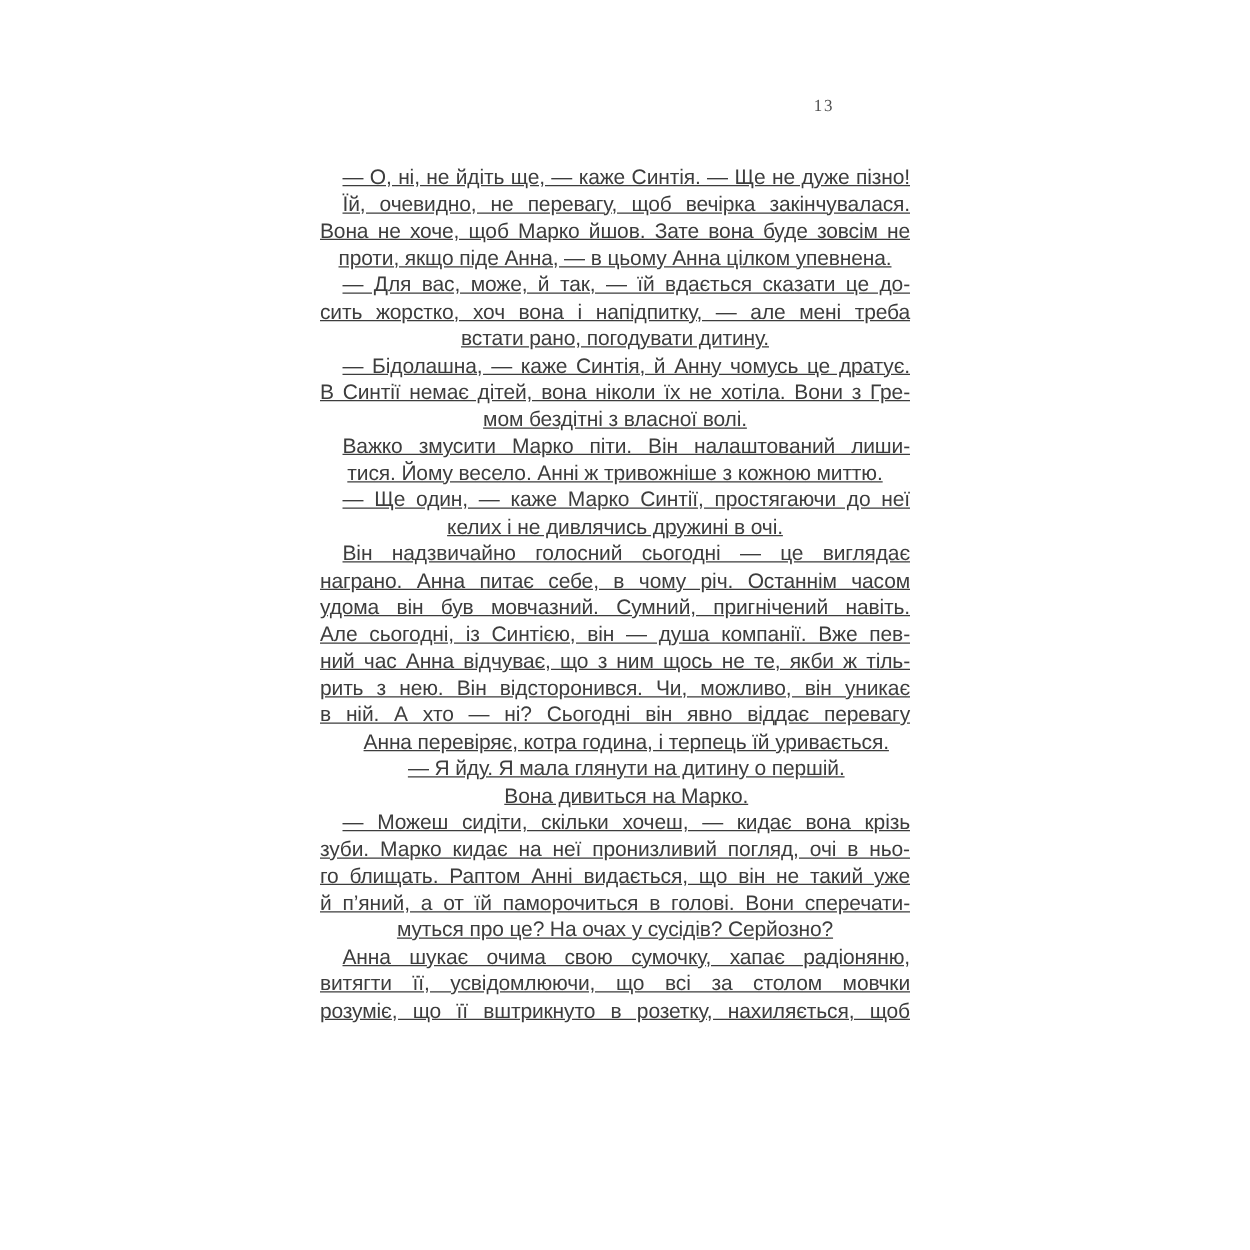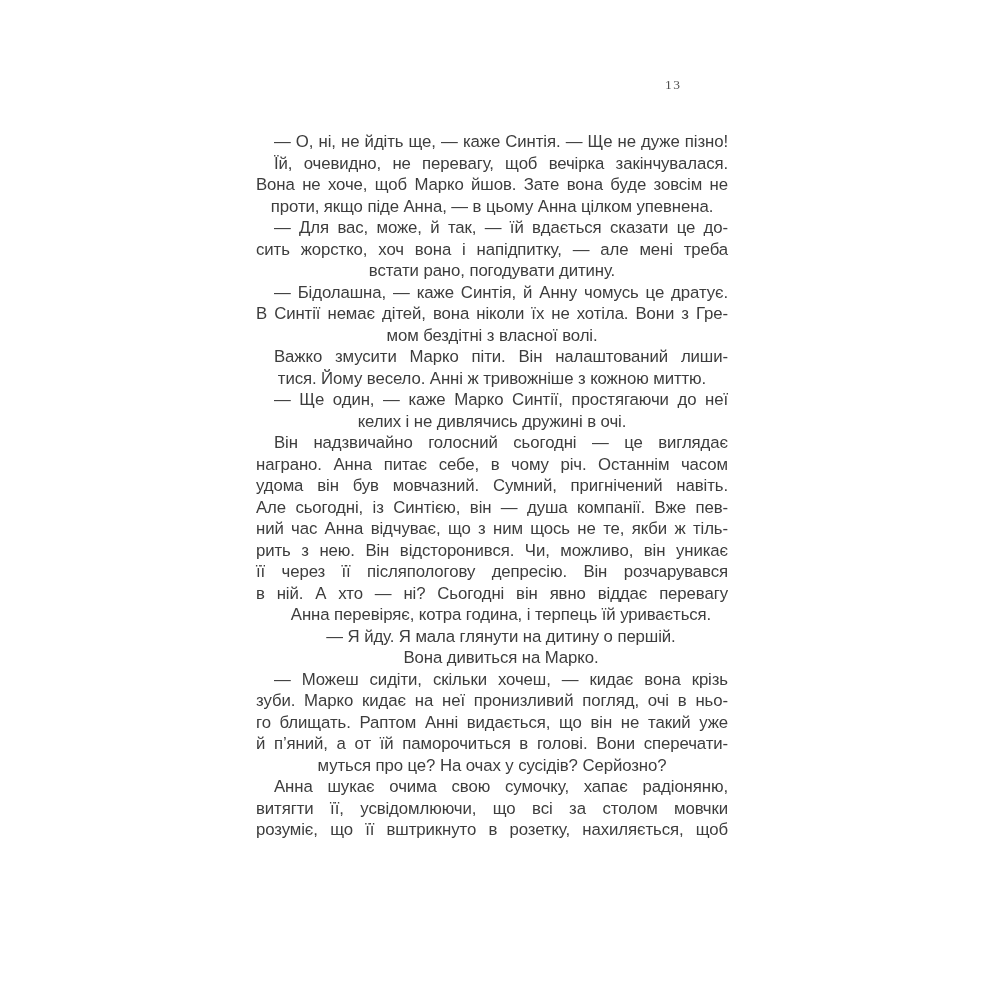--- a/index.html
+++ b/index.html
@@ -11,35 +11,36 @@
     position: relative;
     width: 1000px;
     height: 1000px;
     background: #ffffff;
     overflow: hidden;
     font-family: "Liberation Sans", sans-serif;
   }
   .page-number {
     position: absolute;
     top: 77px;
-    left: 665px;
+    left: 651px;
     font-family: "Liberation Serif", serif;
     font-size: 13.5px;
     color: #4f4f4f;
     letter-spacing: 1.5px;
   }
   .text-block {
     position: absolute;
     left: 256px;
     top: 131px;
     width: 472px;
     font-size: 16.8px;
     line-height: 21.5px;
     color: #3d3d3d;
     letter-spacing: -0.1px;
+    text-decoration: underline;
   }
   .line {
     text-align: center;
   }
   .line.justify {
     text-align: justify;
     text-align-last: justify;
   }
   .line.indent {
     text-indent: 18px;
@@ -64,21 +65,20 @@
       <div class="line indent justify">Важко змусити Марко піти. Він налаштований лиши-</div>
       <div class="line">тися. Йому весело. Анні ж тривожніше з кожною миттю.</div>
       <div class="line indent justify">— Ще один, — каже Марко Синтії, простягаючи до неї</div>
       <div class="line">келих і не дивлячись дружині в очі.</div>
       <div class="line indent justify">Він надзвичайно голосний сьогодні — це виглядає</div>
       <div class="line justify">награно. Анна питає себе, в чому річ. Останнім часом</div>
       <div class="line justify">удома він був мовчазний. Сумний, пригнічений навіть.</div>
       <div class="line justify">Але сьогодні, із Синтією, він — душа компанії. Вже пев-</div>
       <div class="line justify">ний час Анна відчуває, що з ним щось не те, якби ж тіль-</div>
       <div class="line justify">рить з нею. Він відсторонився. Чи, можливо, він уникає</div>
-      <div class="line justify">її через її післяпологову депресію. Він розчарувався</div>
       <div class="line justify">в ній. А хто — ні? Сьогодні він явно віддає перевагу</div>
       <div class="line indent">Анна перевіряє, котра година, і терпець їй уривається.</div>
       <div class="line indent">— Я йду. Я мала глянути на дитину о першій.</div>
       <div class="line indent">Вона дивиться на Марко.</div>
       <div class="line indent justify">— Можеш сидіти, скільки хочеш, — кидає вона крізь</div>
       <div class="line justify">зуби. Марко кидає на неї пронизливий погляд, очі в ньо-</div>
       <div class="line justify">го блищать. Раптом Анні видається, що він не такий уже</div>
       <div class="line justify">й п’яний, а от їй паморочиться в голові. Вони сперечати-</div>
       <div class="line">муться про це? На очах у сусідів? Серйозно?</div>
       <div class="line indent justify">Анна шукає очима свою сумочку, хапає радіоняню,</div>

